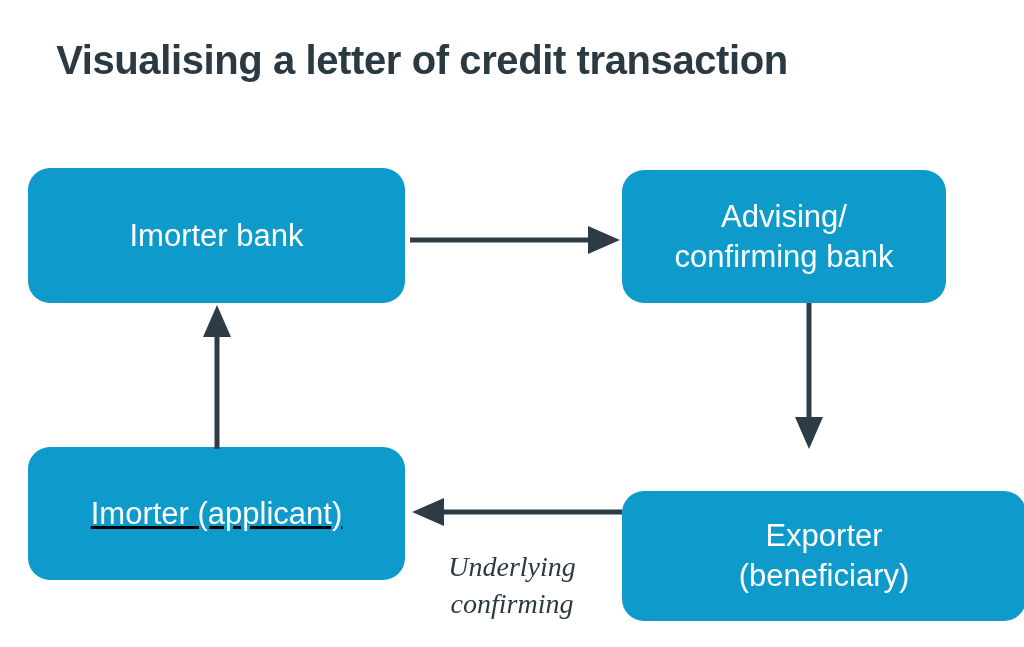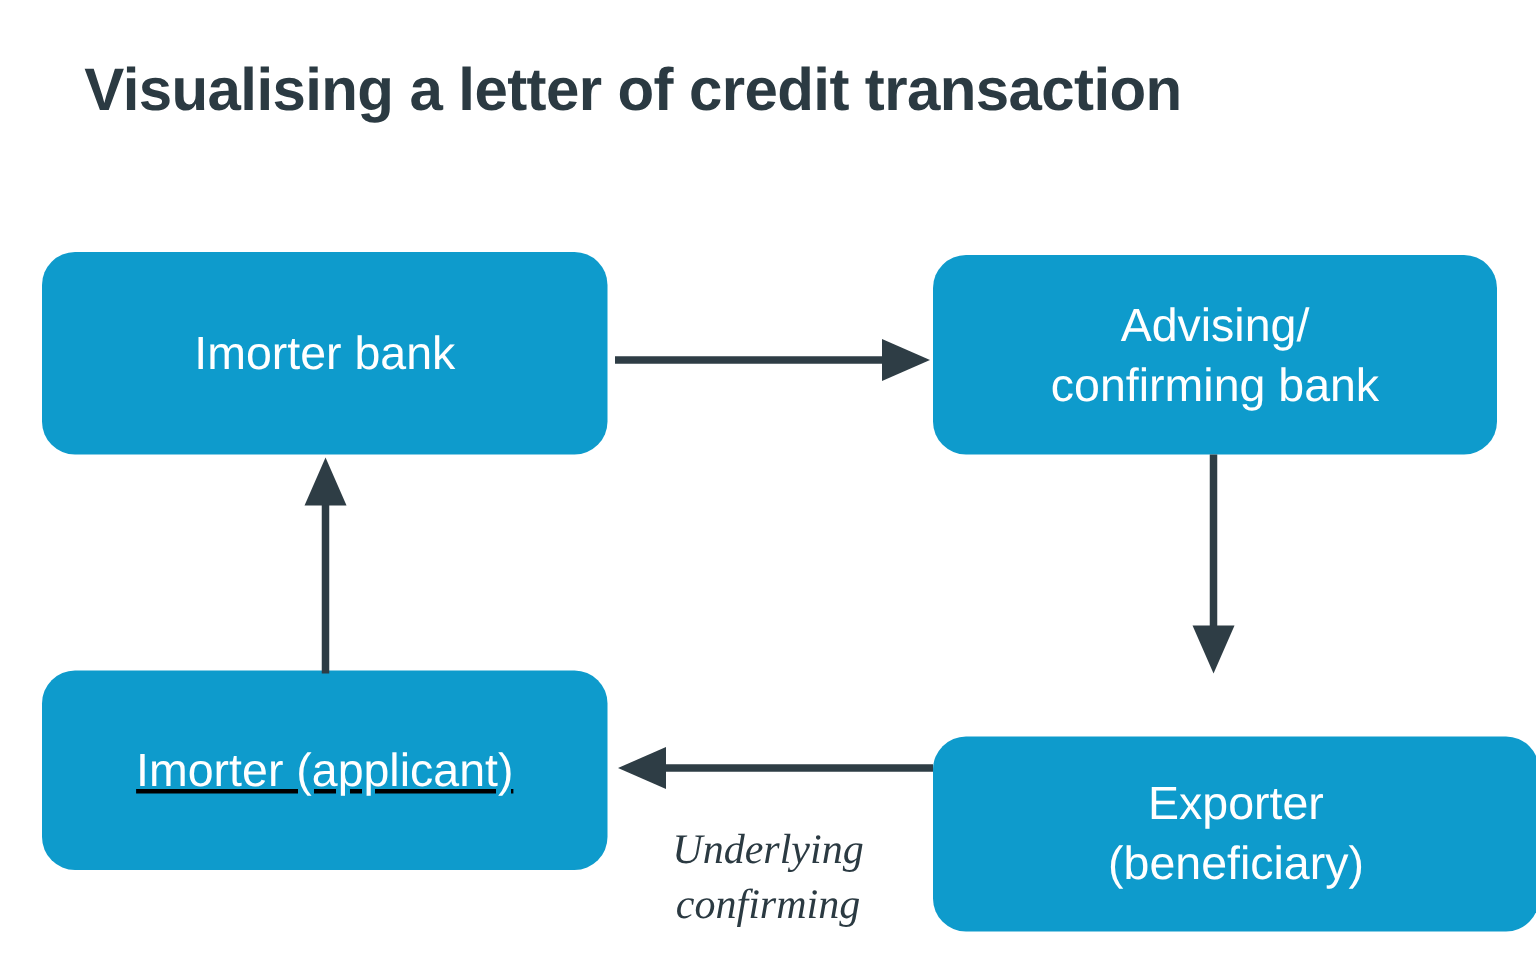--- a/index.html
+++ b/index.html
@@ -46,21 +46,21 @@
     color: #ffffff;
     font-family: "Liberation Sans", sans-serif;
     font-weight: normal;
     font-size: 31px;
     line-height: 1.28;
     white-space: pre-line;
     padding: 0 14px;
   }
 
   #node-issuing-bank      { left: 28px;  top: 168px; width: 377px; height: 135px; }
-  #node-advising-bank     { left: 622px; top: 170px; width: 376px; height: 133px; }
+  #node-advising-bank     { left: 622px; top: 170px; width: 324px; height: 133px; }
   #node-importer          { left: 28px;  top: 447px; width: 377px; height: 133px; text-decoration: underline; }
   #node-exporter          { left: 622px; top: 447px; width: 404px; height: 130px; margin-top: 44px; }
 
   
   .arrow {
     position: absolute;
     overflow: visible;
   }
   .arrow path,
   .arrow polygon {

